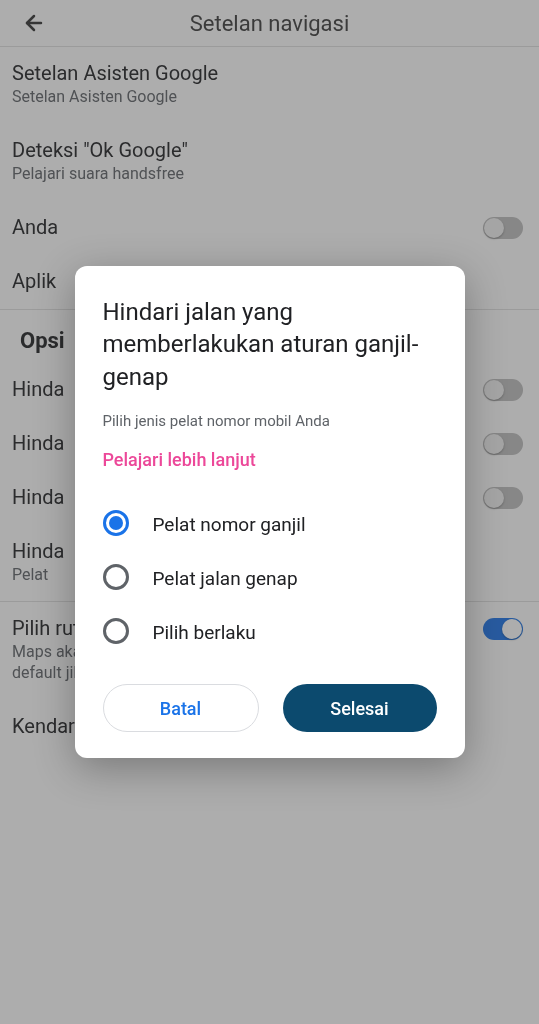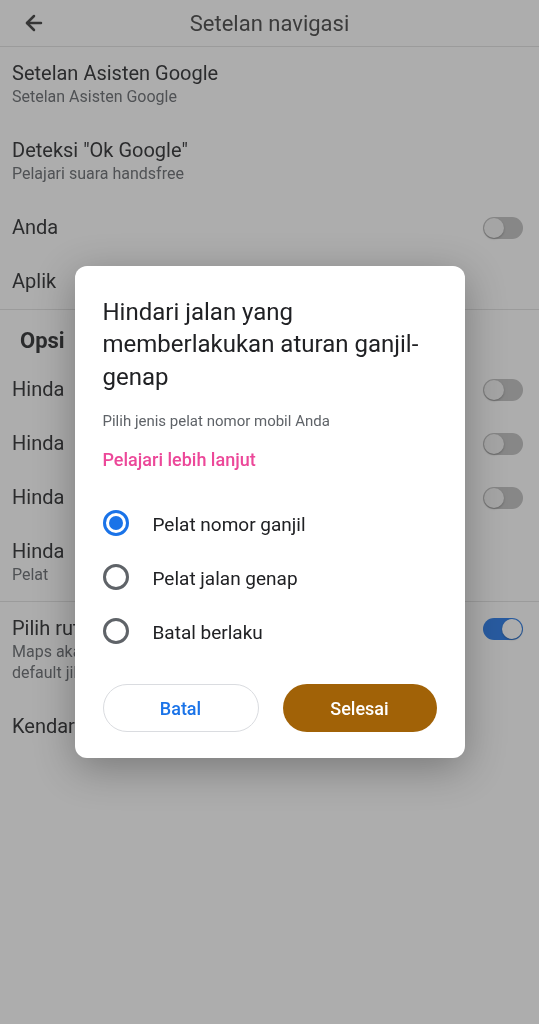--- a/index.html
+++ b/index.html
@@ -142,21 +142,21 @@
   align-items: center;
   justify-content: center;
   cursor: pointer;
 }
 .btn-outline {
   border: 1px solid #dadce0;
   color: #1a73e8;
   background: #fff;
 }
 .btn-fill {
-  background: #a16207;
+  background: #0c4a6e;
   color: #fff;
   border: none;
 }
 </style>
 </head>
 <body>
 
 <div class="appbar">
   <div class="back-btn">
     <svg width="24" height="24" viewBox="0 0 24 24" fill="none" stroke="#333" stroke-width="2.5" stroke-linecap="round" stroke-linejoin="round">
@@ -222,21 +222,21 @@
       <div class="radio-item">
         <div class="radio-circle selected"></div>
         <div class="radio-label">Pelat nomor ganjil</div>
       </div>
       <div class="radio-item">
         <div class="radio-circle"></div>
         <div class="radio-label">Pelat jalan genap</div>
       </div>
       <div class="radio-item">
         <div class="radio-circle"></div>
-        <div class="radio-label">Batal berlaku</div>
+        <div class="radio-label">Pilih berlaku</div>
       </div>
     </div>
     <div class="dialog-buttons">
       <div class="btn btn-outline">Batal</div>
       <div class="btn btn-fill">Selesai</div>
     </div>
   </div>
 </div>
 
 </body></html>

